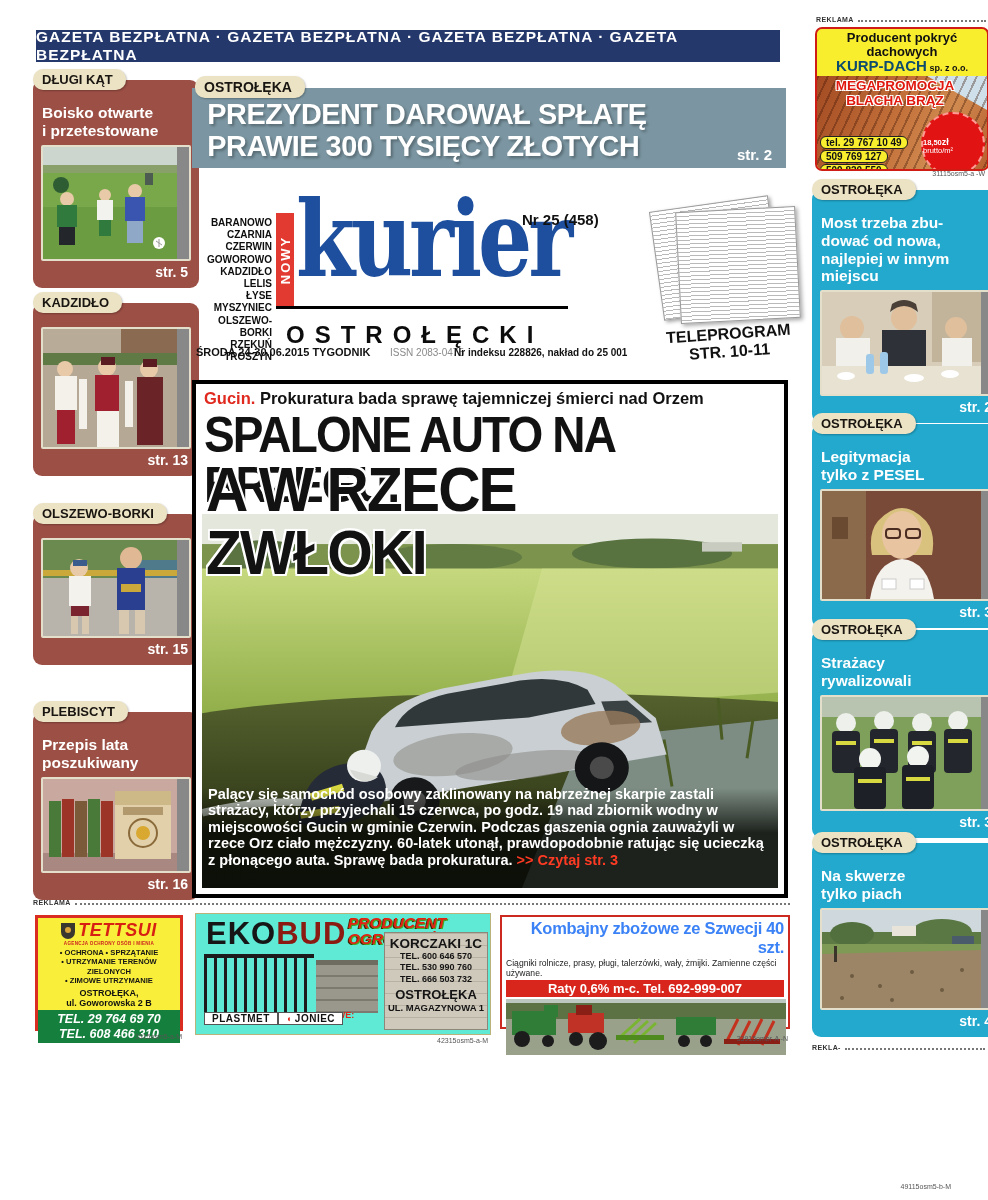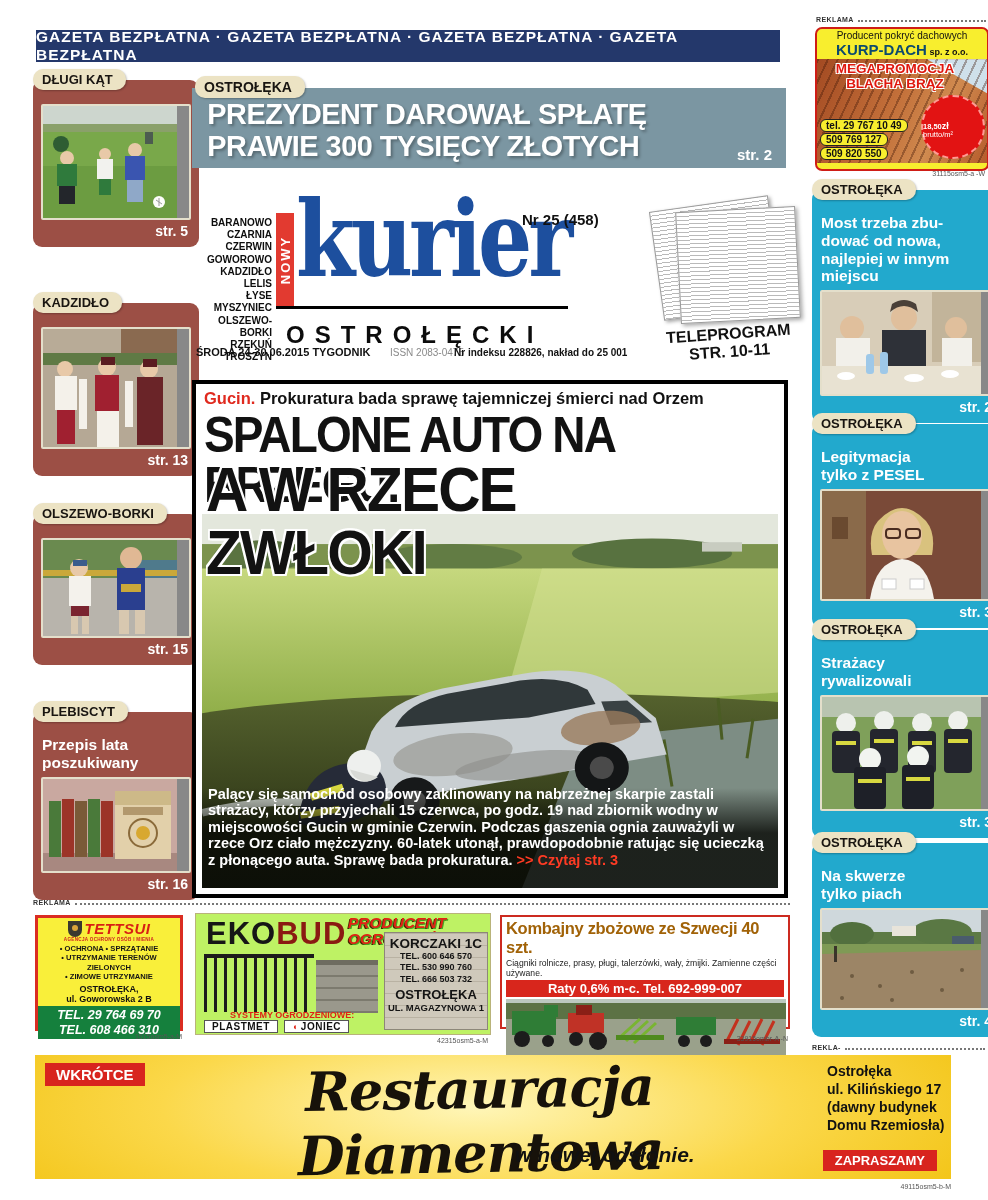--- a/index.html
+++ b/index.html
@@ -17,21 +17,21 @@
        font-weight:bold;letter-spacing:.4px;}
   .rek i{flex:1;border-bottom:2px dotted #777;margin:0 0 1px 4px;}
   .rek-top{left:816px;top:16px;width:170px;}
   .rek-bottom{left:33px;top:899px;width:757px;}
   .rek-right{left:812px;top:1044px;width:173px;}
 
   
   .kurpdach{position:absolute;left:815px;top:27px;width:170px;height:140px;
             border:2px solid #cf1d16;border-radius:7px;overflow:hidden;background:#f8ee2e;}
   .kd-top{padding:2px 4px 1px;text-align:center;line-height:1.05;}
-  .kd-intro{font-size:10px;font-weight:normal;color:#111;}
+  .kd-intro{font-size:13px;font-weight:bold;color:#111;}
   .kd-brand{font-size:15px;font-weight:bold;color:#0c4a6e;display:inline;}
   .kd-sufx{font-size:9px;font-weight:bold;color:#111;display:inline;}
   .kd-photo{position:relative;height:104px;
             background:linear-gradient(115deg,#a34a22 0%,#c3703a 45%,#d08a4f 70%,#b65c2c 100%);}
   .kd-photo::before{content:"";position:absolute;right:0;top:0;width:60px;height:34px;
             background:#cfe0ea;clip-path:polygon(100% 0,0 0,100% 100%);}
   .kd-photo::after{content:"";position:absolute;inset:0;
             background:repeating-linear-gradient(115deg,rgba(60,20,5,.35) 0 2px,transparent 2px 9px);}
   .kd-promo{position:absolute;left:0;right:14px;top:3px;text-align:center;z-index:3;
             font-weight:bold;font-size:13.5px;line-height:1.1;color:#e0180e;
@@ -116,56 +116,56 @@
   
   .adcode{position:absolute;font-size:7px;color:#555;}
 
   .tettsui{position:absolute;left:35px;top:915px;width:148px;height:116px;background:#da2d22;
            padding:3px;box-sizing:border-box;display:flex;flex-direction:column;}
   .tt-in{background:#f9ef3a;flex:1;text-align:center;padding:2px 2px 1px;}
   .tt-logo{display:flex;align-items:center;justify-content:center;gap:3px;}
   .tt-shield{width:14px;height:16px;background:#3a372f;border-radius:0 0 7px 7px;position:relative;}
   .tt-shield::after{content:"";position:absolute;left:4px;top:4px;width:6px;height:6px;
            border-radius:50%;background:#d9a33a;}
-  .tt-brand{color:#d81f14;font-weight:bold;font-style:italic;font-size:15px;letter-spacing:.5px;}
+  .tt-brand{color:#d81f14;font-weight:bold;font-style:italic;font-size:18px;letter-spacing:.5px;}
   .tt-tag{font-size:4.6px;font-weight:bold;color:#c22;letter-spacing:.3px;}
   .tt-serv{font-size:7.6px;font-weight:bold;color:#151515;line-height:1.25;margin-top:2px;}
   .tt-city{font-size:9px;font-weight:bold;margin-top:2px;line-height:1.15;}
   .tt-tels{background:#15803d;color:#fff;font-weight:bold;font-size:12.5px;text-align:center;
            line-height:1.2;padding:2px 0 1px;font-style:italic;}
 
-  .ekobud{position:absolute;left:195px;top:913px;width:296px;height:122px;background:#bef264;
+  .ekobud{position:absolute;left:195px;top:913px;width:296px;height:122px;background:#5eead4;
           border:1px solid #b9b37a;box-sizing:border-box;}
   .ek-brand{position:absolute;left:10px;top:2px;font-size:31px;font-weight:bold;letter-spacing:1px;}
   .ek-brand .b1{color:#161616;} .ek-brand .b2{color:#8a1a12;}
   .ek-prod{position:absolute;left:152px;top:1px;margin:0;color:#e02315;font-weight:bold;
            font-style:italic;font-size:15.5px;line-height:1.02;
            text-shadow:1px 1px 0 #4a2, -1px 1px 0 #442200;}
   .ek-gate{position:absolute;left:8px;top:40px;width:110px;height:54px;border-top:4px solid #1c1c1c;
            background:repeating-linear-gradient(90deg,#1c1c1c 0 3px,transparent 3px 10px);}
   .ek-wall{position:absolute;left:120px;top:46px;width:62px;height:48px;background:#9a988c;
            border-top:5px solid #6e6c60;
            background-image:repeating-linear-gradient(#9a988c 0 10px,#7c7a6e 10px 12px),
                             repeating-linear-gradient(90deg,transparent 0 18px,#7c7a6e 18px 20px);}
   .ek-panel{position:absolute;left:188px;top:18px;width:102px;height:96px;background:#cfc9bb;
             border:1px solid #8d8779;text-align:center;color:#141414;
             background-image:repeating-linear-gradient(rgba(120,110,90,.25) 0 1px,transparent 1px 12px);}
   .ek-place{font-size:13.5px;font-weight:bold;margin-top:3px;}
   .ek-tel{font-size:9px;font-weight:bold;line-height:1.25;}
   .ek-city{font-size:13px;font-weight:bold;margin-top:2px;}
   .ek-street{font-size:9.5px;font-weight:bold;}
   .ek-sys{position:absolute;left:34px;top:96px;color:#e02315;font-weight:bold;font-size:9px;}
-  .ek-logos{position:absolute;left:8px;top:106px;display:flex;gap:6px;}
+  .ek-logos{position:absolute;left:8px;top:98px;display:flex;gap:0;}
   .ek-chip{background:#fff;border:1px solid #555;font-weight:bold;font-size:10px;
            padding:0 7px;letter-spacing:.5px;}
   .ek-chip.j::before{content:"◖";color:#e02315;margin-right:3px;font-size:9px;}
 
   .kombajny{position:absolute;left:500px;top:915px;width:290px;height:114px;background:#fff;
             border:2px solid #cc2a20;box-sizing:border-box;padding:2px 4px;}
-  .km-title{color:#a16207;font-weight:bold;font-size:16.5px;margin:0;letter-spacing:-.3px;}
+  .km-title{color:#3b82f6;font-weight:bold;font-size:16.5px;margin:0;letter-spacing:-.3px;text-align:right;}
   .km-sub{font-size:8.6px;color:#222;margin:1px 0 2px;}
   .km-raty{background:#d8261c;color:#fff;font-weight:bold;font-size:13px;text-align:center;
            padding:1px 0;}
   .km-photo{margin-top:2px;}
 
   
   .banner{position:absolute;left:35px;top:1055px;width:916px;height:124px;
           background:radial-gradient(ellipse 62% 130% at 48% 42%,#fff6b8 0%,#fbd84a 55%,#f2c313 100%);}
   .bn-badge{position:absolute;left:10px;top:8px;background:#d8241e;color:#fff;font-weight:bold;
             font-size:15px;padding:3px 11px;}
@@ -207,20 +207,22 @@
         <div>tel. 29 767 10 49</div>
         <div>509 769 127</div>
         <div>509 820 550</div>
       </div>
     </div>
   </div>
   <div class="kd-code">31115osm5-a -W</div>
 
   <div class="sblock lblock lb1">
     <span class="tab">DŁUGI KĄT</span>
+    <div class="stitle pl">Boisko otwarte
+i przetestowane</div>
     <div class="sphoto">
       <svg viewBox="0 0 134 112" width="134" height="112" preserveAspectRatio="none" aria-hidden="true">
         <rect width="134" height="26" fill="#cdd6ce"></rect>
           <rect y="18" width="134" height="10" fill="#8aa06a"></rect>
         <rect y="26" width="134" height="86" fill="#79a84a"></rect>
           <rect y="60" width="134" height="52" fill="#6c9c41"></rect>
         <circle cx="18" cy="38" r="8" fill="#2e5d33"></circle>
           <rect x="102" y="26" width="8" height="12" fill="#4c5c50"></rect>
         <circle cx="24" cy="52" r="7" fill="#e8c9a8"></circle>
           <rect x="14" y="58" width="20" height="22" fill="#2f7a3c"></rect>
@@ -605,25 +607,15 @@
       <rect x="218" y="40" width="56" height="5" fill="#8a1f16"></rect>
     </svg>
   </div>
   <div class="adcode" style="left:660px;top:1035px;width:128px;text-align:right;">33915ombr-A  -N</div>
 
   <div class="rek rek-right">
     <span>REKLA-</span>
       <i></i>
   </div>
 
-  <div class="banner">
-    <span class="bn-badge">WKRÓTCE</span>
-    <h1 class="bn-title">Restauracja Diamentowa</h1>
-    <div class="bn-sub">w nowej odsłonie.</div>
-    <div class="bn-addr pl">Ostrołęka
-ul. Kilińskiego 17
-(dawny budynek
-Domu Rzemiosła)</div>
-    <span class="bn-cta">ZAPRASZAMY</span>
-  </div>
   <div class="bn-code">49115osm5-b-M</div>
 
 </div>
 
 </body></html>

